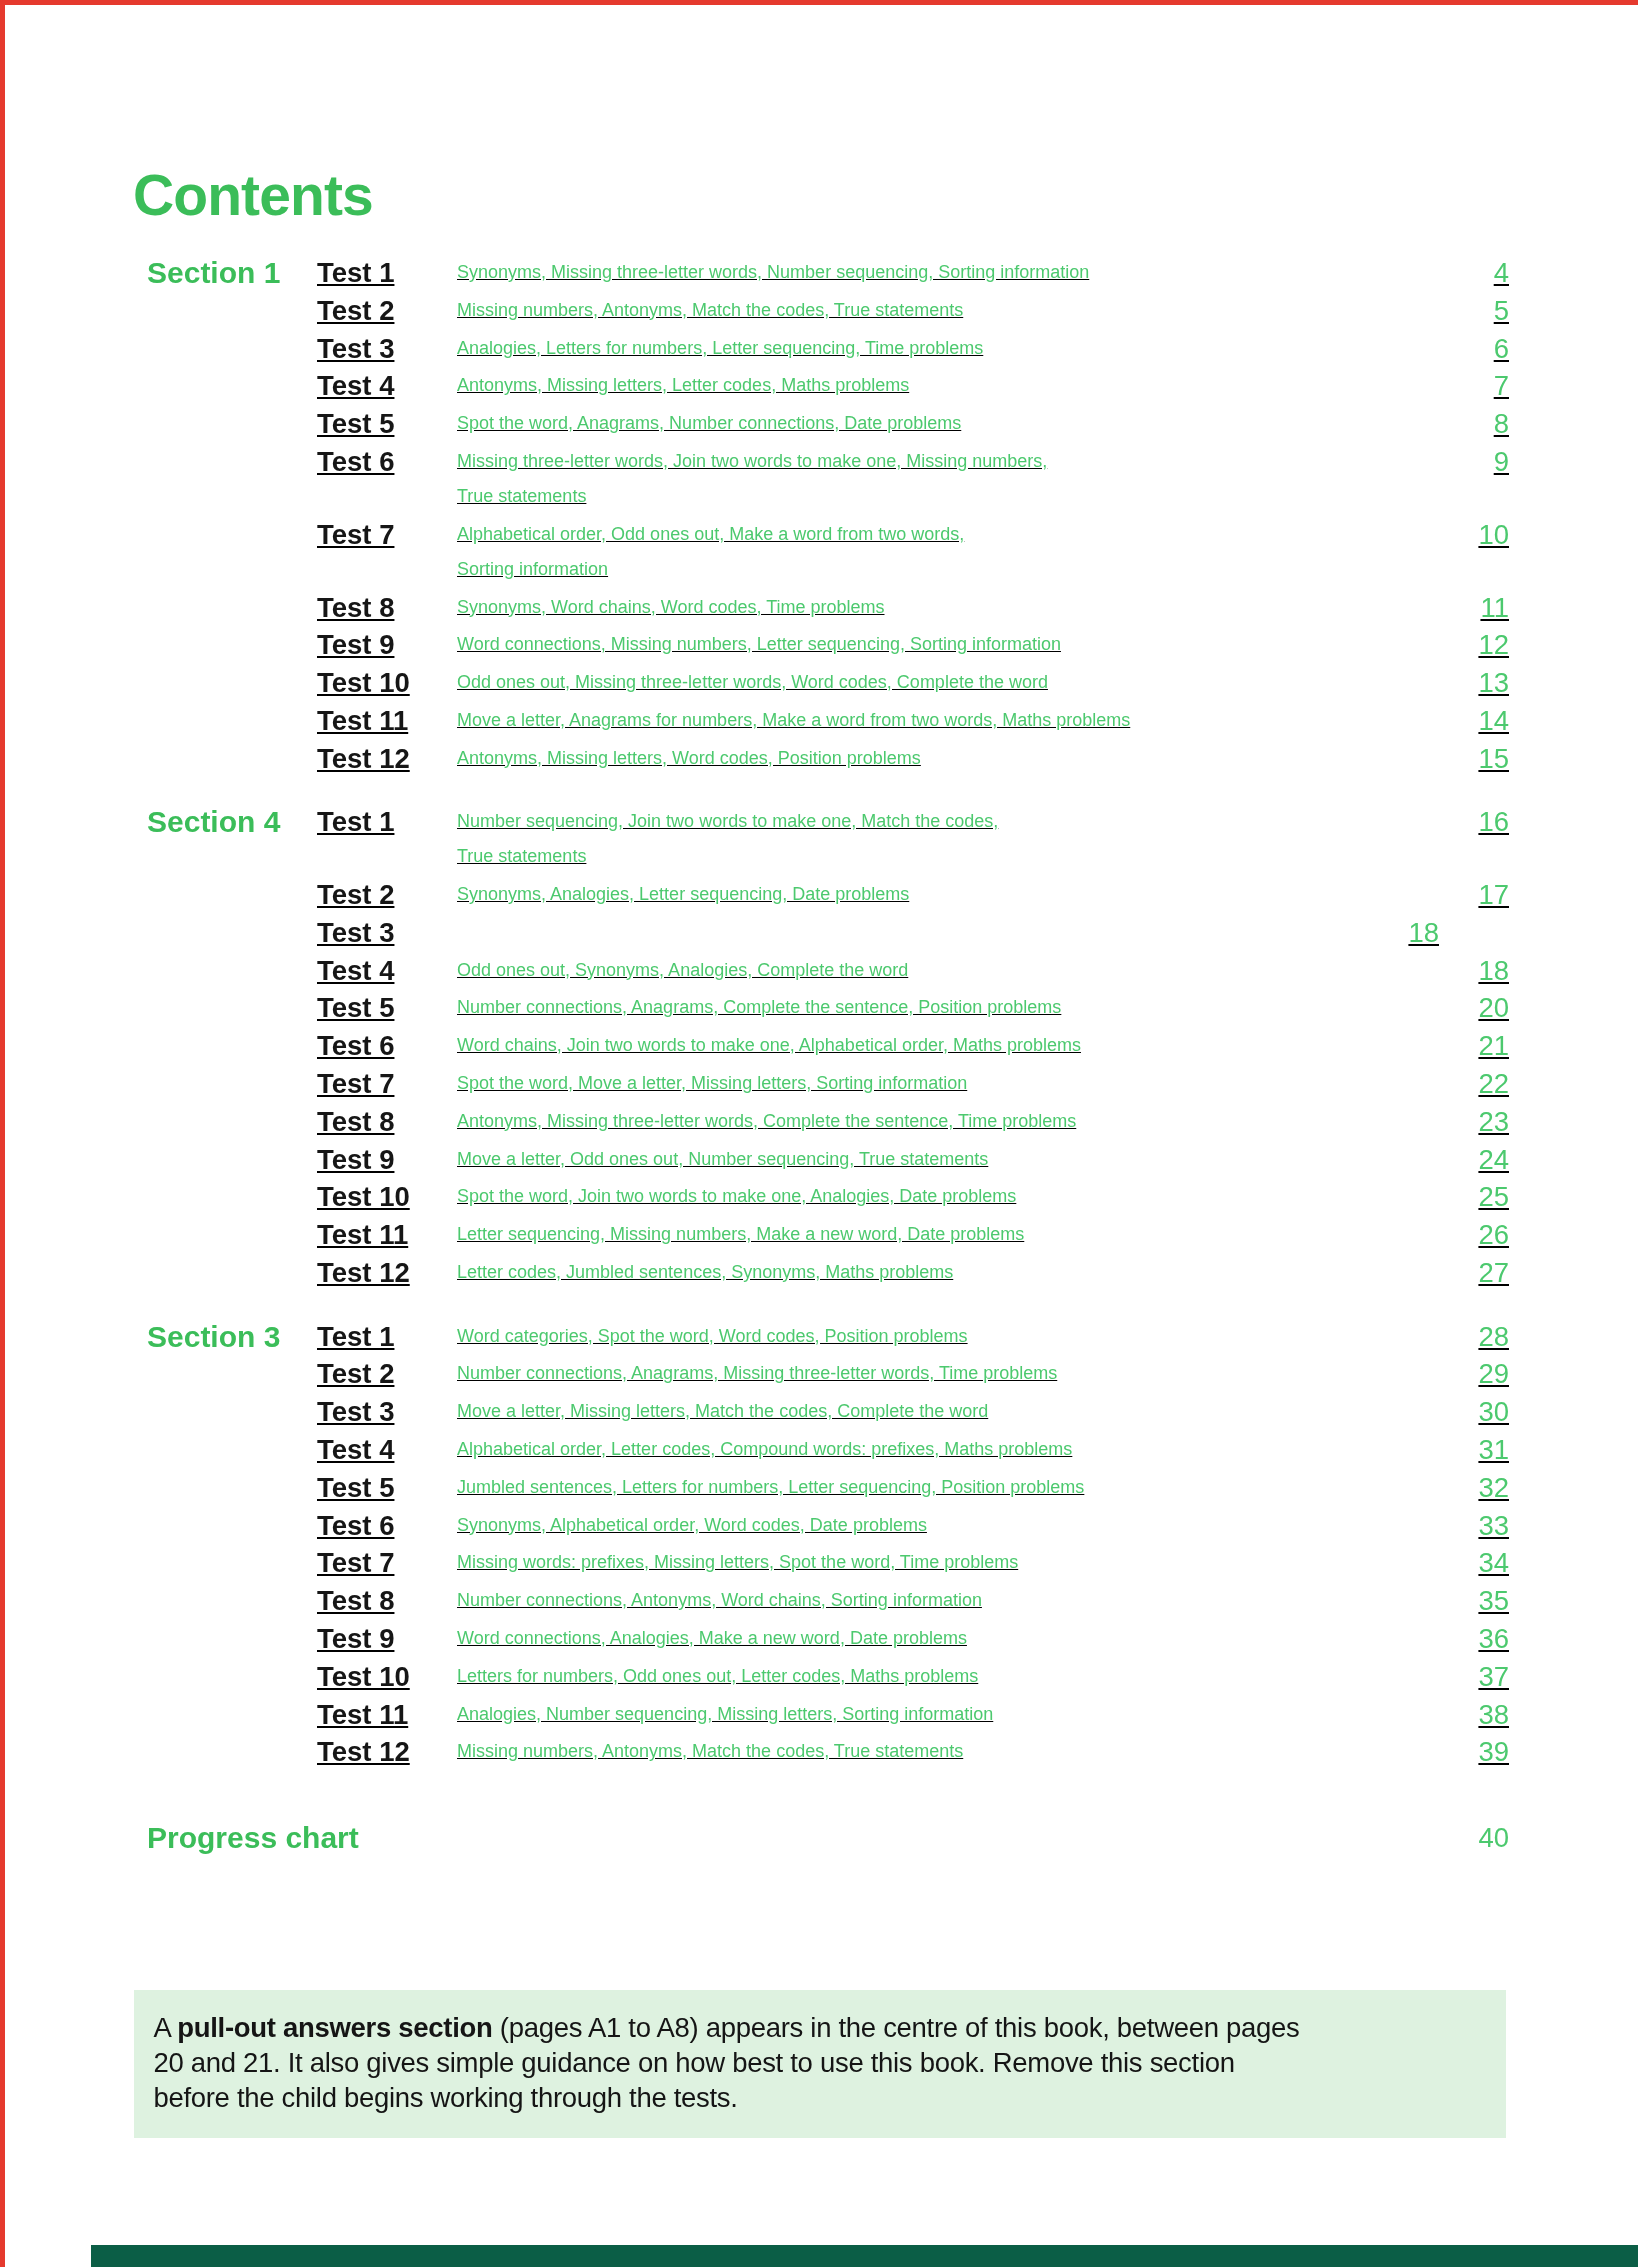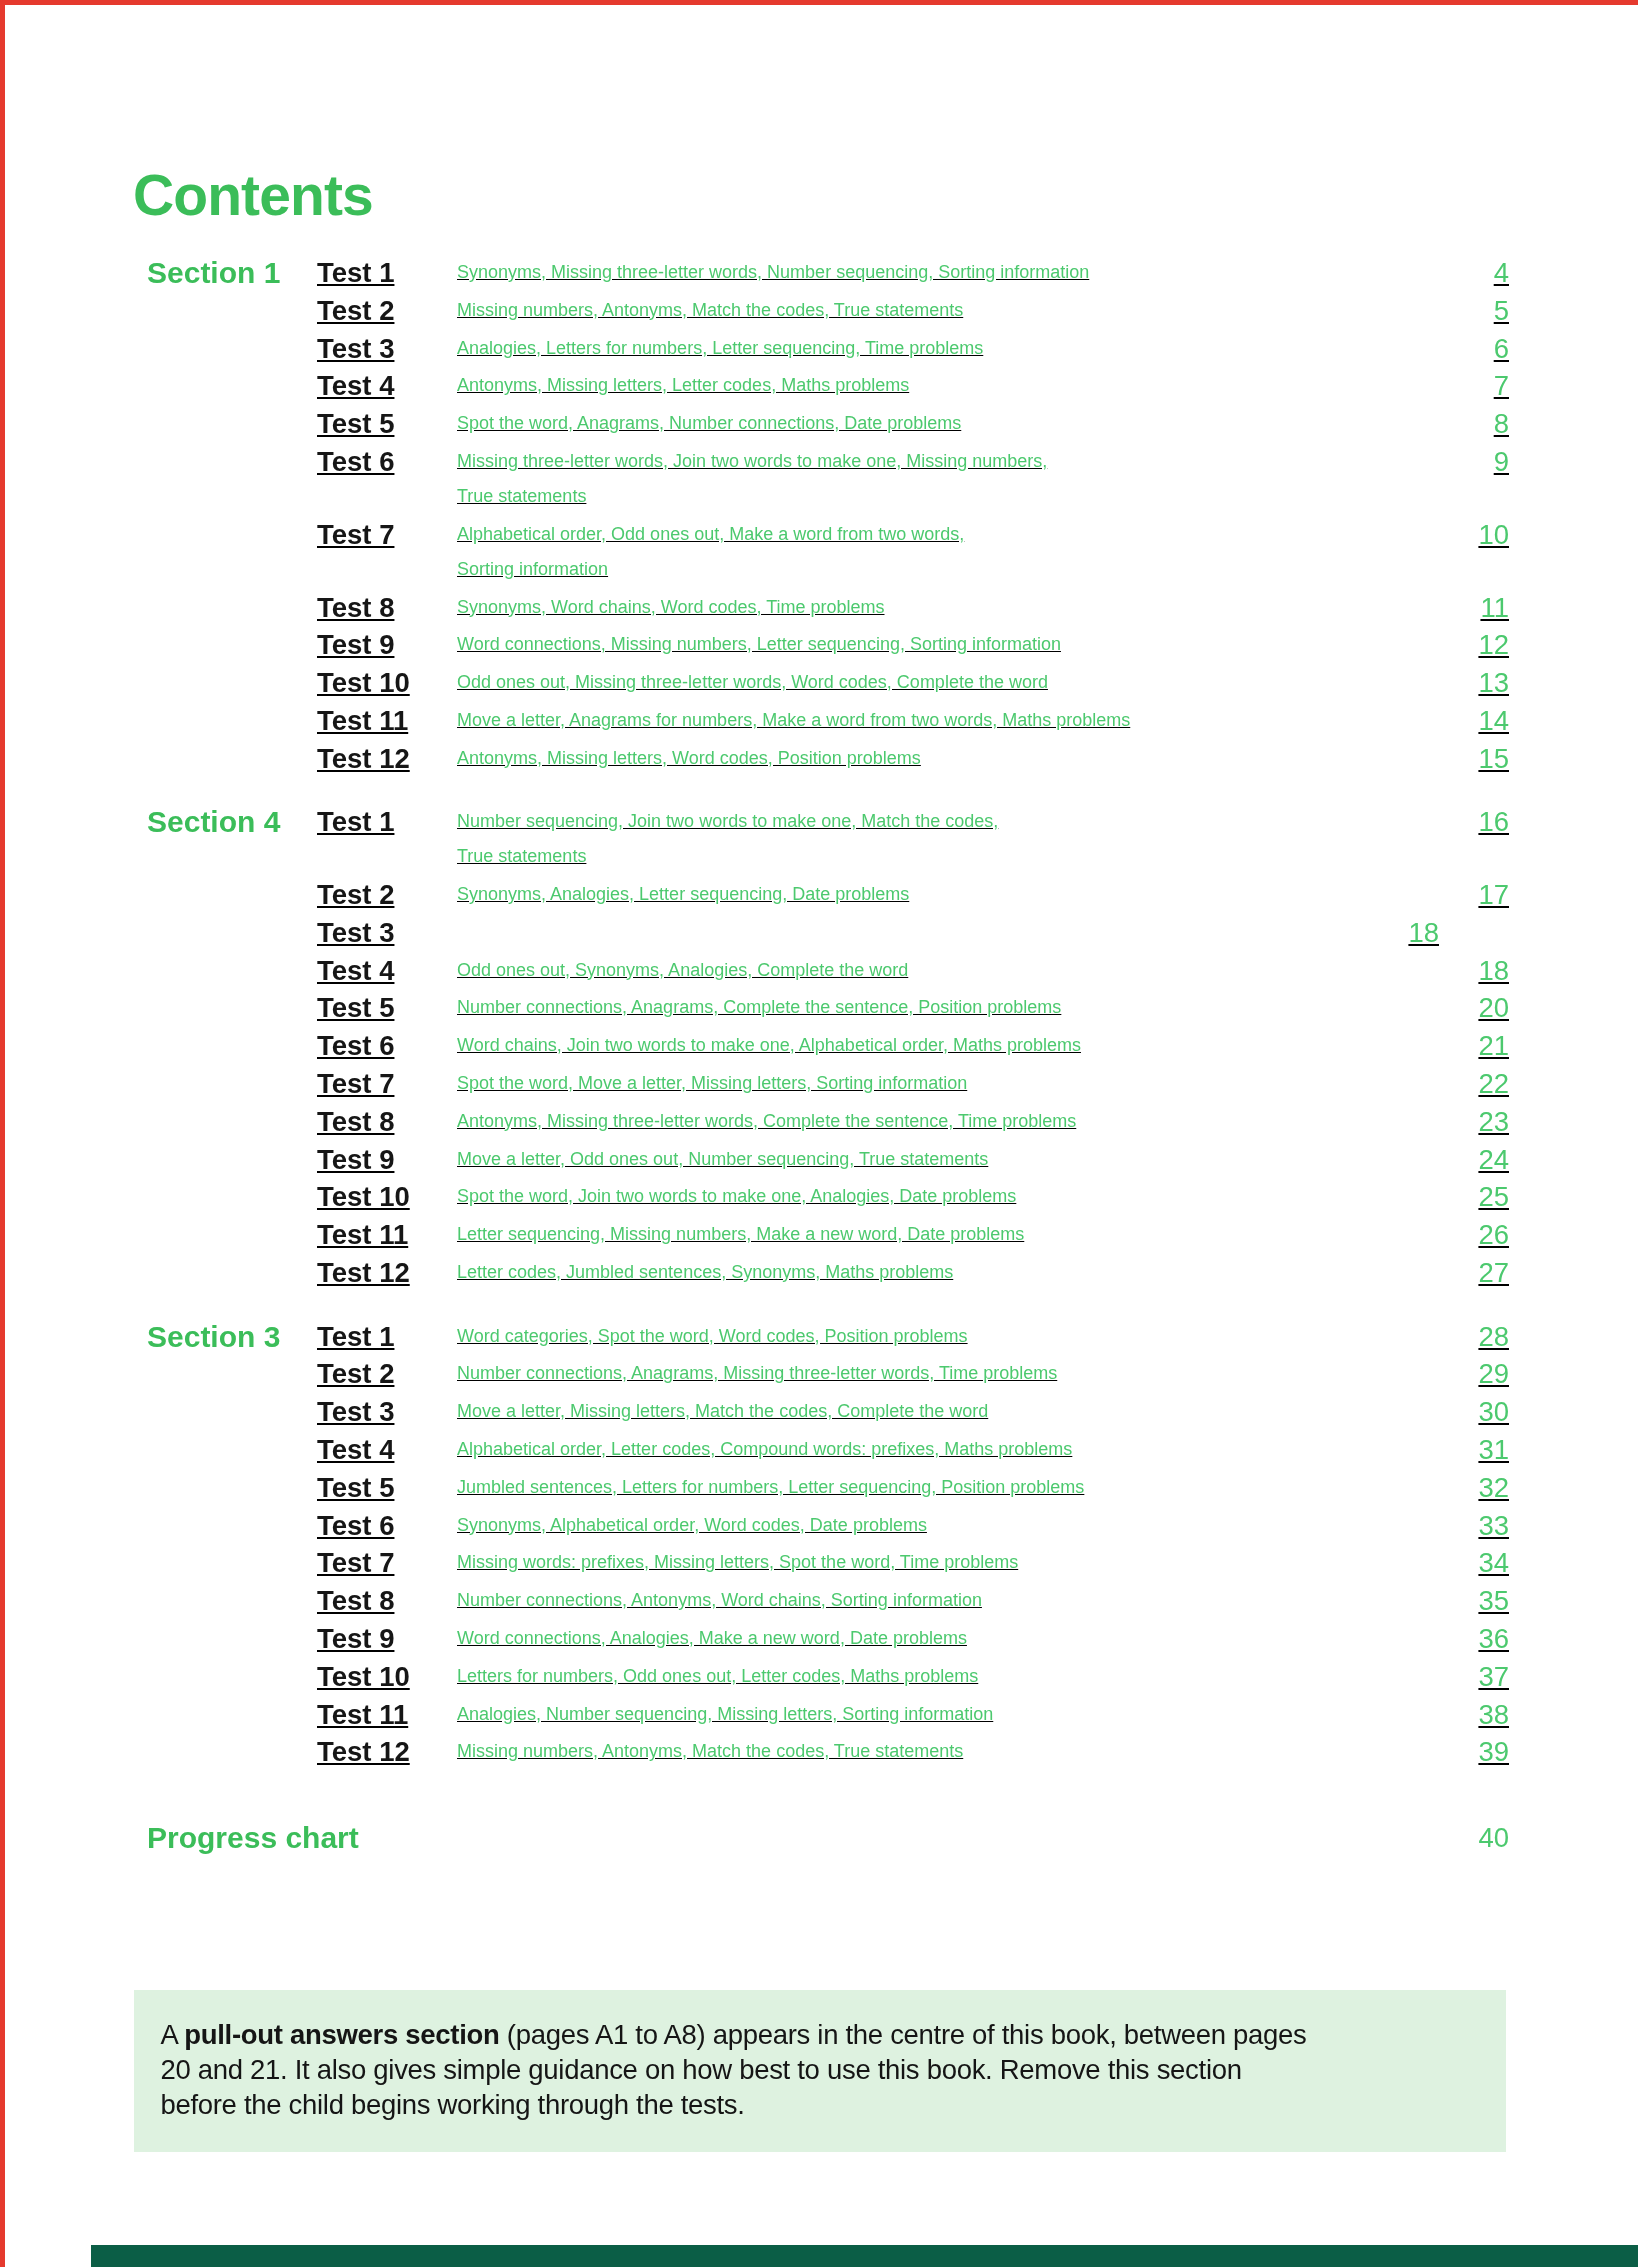--- a/index.html
+++ b/index.html
@@ -43,21 +43,21 @@
     display:flex;justify-content:space-between;align-items:center;
   }
   .progress-label{font-size:30px;line-height:35px;font-weight:bold;color:var(--heading-green);}
   .progress-page{font-size:27.5px;line-height:35px;color:var(--body-green);width:70px;text-align:right;}
 
   .note{
     position:absolute;left:134px;top:1990px;width:1372px;
     background:var(--note-bg);padding:19px 44px 22px 18.4px;
   }
   .note-text{
-    margin:8px;font-size:27.5px;line-height:35px;color:#151515;
+    margin:1px;font-size:27.5px;line-height:35px;color:#151515;
     letter-spacing:-0.3px;white-space:pre-line;
   }
   .note-text strong{font-weight:bold;}
 </style>
 </head>
 <body>
 
 <div class="page">
   <div class="edge-top"></div>
   <div class="edge-left"></div>

